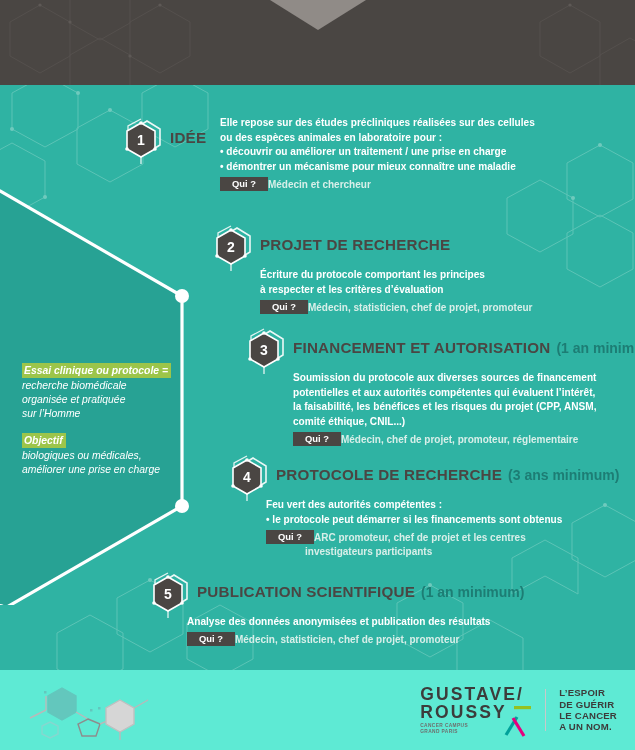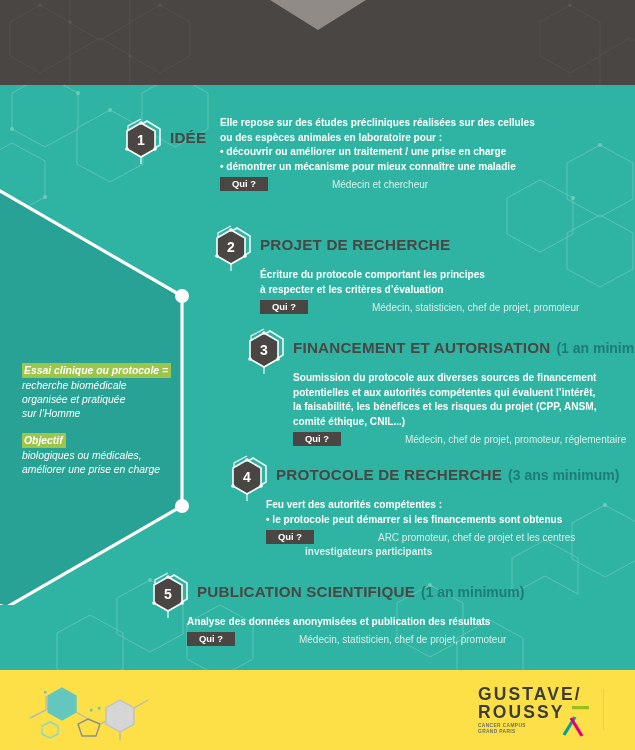--- a/index.html
+++ b/index.html
@@ -104,24 +104,23 @@
     background:#4a4643;
     color:#ffffff;
     font-weight:bold;
     font-size:9.4px;
     padding:1px 12px;
     line-height:12px;
     vertical-align:1px;
   }
   .qui-text {
     color:#d8efe9;
-    font-weight:normal;
+    font-weight:bold;
     font-size:10px;
-    margin-left:20px;
-    padding-left:44px;
+    margin-left:0;
   }
   .qui-cont { display:block; color:#d8efe9; font-weight:bold; font-size:10px; margin-left:39px; }
 
   
   #step1 { left:120px; top:33px;  }
   #step1 .step-title { left:50px;  top:11px; }
   #step1 .step-body  { left:100px; top:-2px; width:440px; }
 
   #step2 { left:210px; top:140px; }
   #step2 .step-title { left:50px; top:11px; }
@@ -135,21 +134,21 @@
   #step4 .step-title { left:50px; top:11px; }
   #step4 .step-body  { left:40px; top:43px; width:400px; }
 
   #step5 { left:147px; top:487px; }
   #step5 .step-title { left:50px; top:11px; }
   #step5 .step-body  { left:40px; top:43px; width:400px; }
 
   
   #footer {
     position:absolute; left:0; top:670px; width:635px; height:80px;
-    background:#fde047;
+    background:#5eead4;
   }
   #molecule { position:absolute; left:24px; top:8px; width:132px; height:62px; }
 
   #logo-block { position:absolute; right:18px; top:14px; height:52px; display:flex; align-items:center; }
   #gr-logo { position:relative; width:112px; }
   .gr-line { color:#3c3c3b; font-weight:bold; font-size:17.5px; letter-spacing:2.1px; line-height:18px; white-space:nowrap; }
   #gr-sub { color:#6e6e6d; font-size:4.8px; font-weight:bold; line-height:6px; letter-spacing:.4px; margin-top:2px; }
   #gr-marks { position:absolute; right:-2px; top:20px; width:34px; height:34px; }
   #logo-div { width:1px; height:42px; background:#c9c9c9; margin:0 13px; }
   #tagline { color:#3c3c3b; font-weight:bold; font-size:9.6px; line-height:11.4px; letter-spacing:.2px; white-space:nowrap; }
@@ -376,15 +375,21 @@
         <div>CANCER CAMPUS</div>
         <div>GRAND PARIS</div>
       </div>
       <svg id="gr-marks" viewBox="0 0 34 34">
         <rect x="14" y="1" width="17" height="3.2" fill="#95c11f"></rect>
         <line x1="6" y1="30" x2="17" y2="12" stroke="#00a19a" stroke-width="3.2"></line>
         <line x1="13" y1="13" x2="24" y2="31" stroke="#e5007e" stroke-width="3.2"></line>
       </svg>
     </div>
     <div id="logo-div"></div>
+    <div id="tagline">
+        <div>L’ESPOIR</div>
+        <div>DE GUÉRIR</div>
+        <div>LE CANCER</div>
+        <div>A UN NOM.</div>
+      </div>
   </div>
 
 </div>
 
 </body></html>

